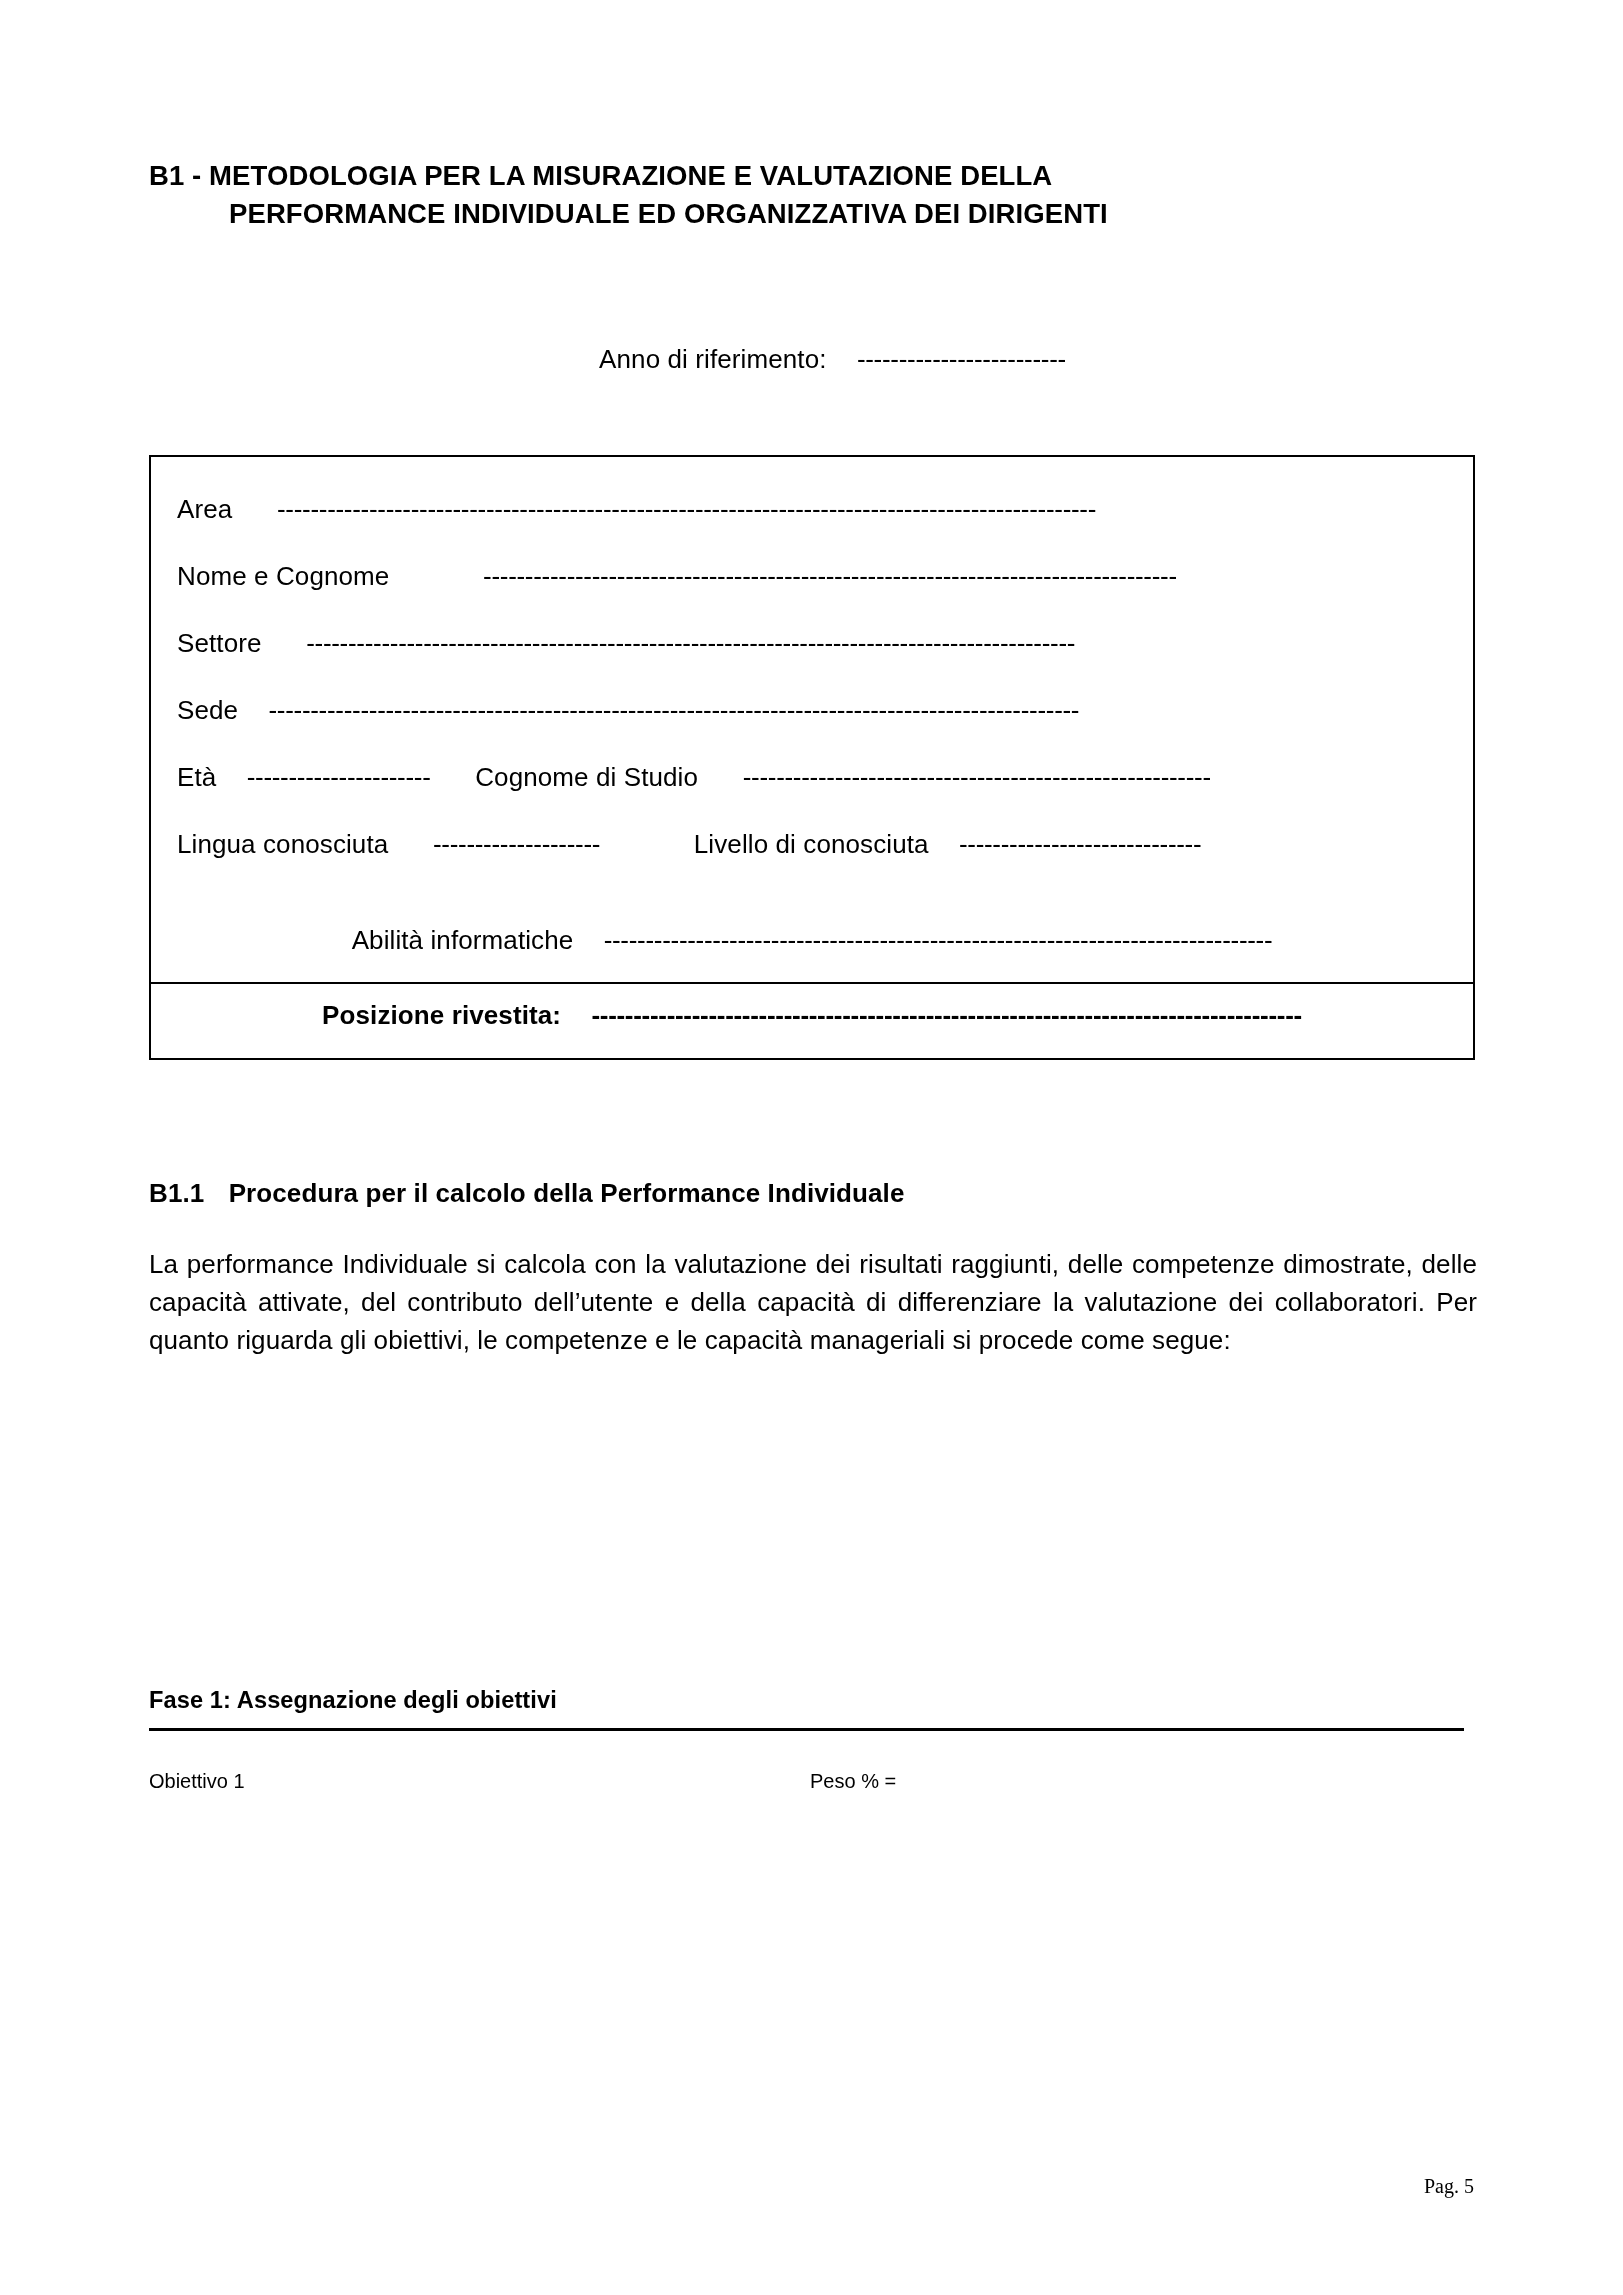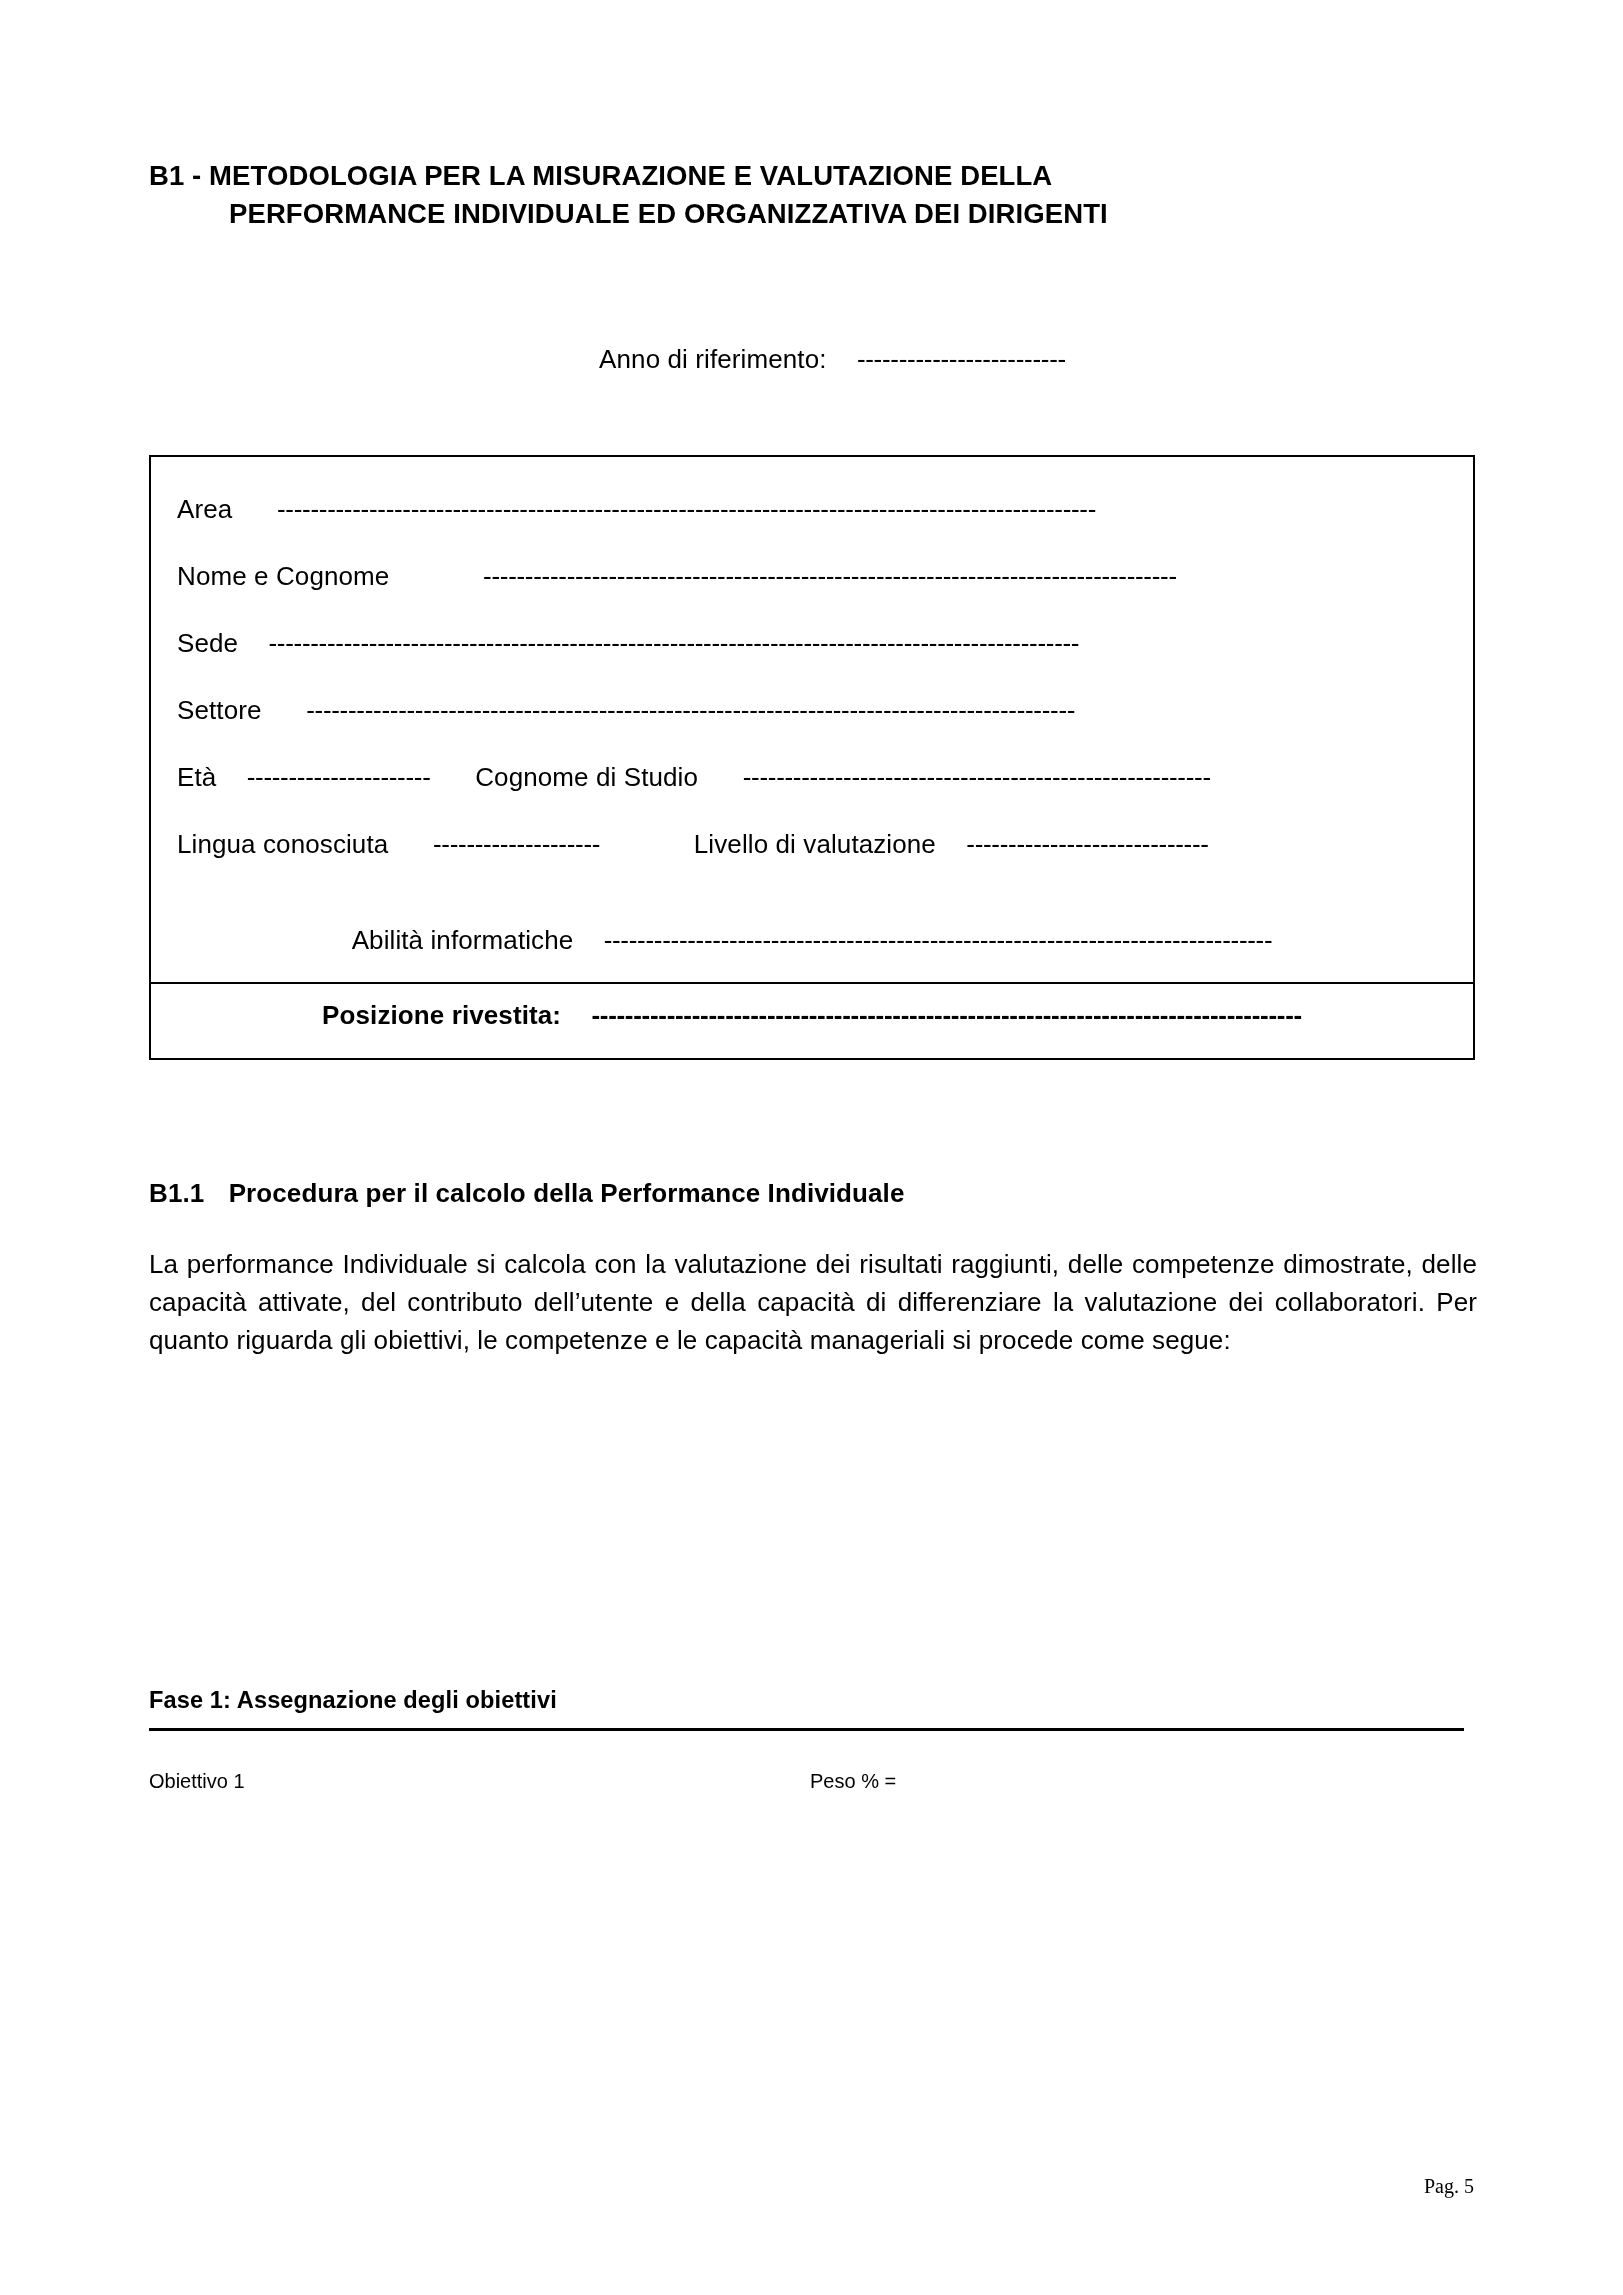--- a/index.html
+++ b/index.html
@@ -162,47 +162,47 @@
           <span class="dash">--------------------------------------------------------------------------------------------------</span>
         </div>
 
         <div class="form-row">
           <span class="lbl">Nome e Cognome</span>
           <span class="gap-lg"></span>
           <span class="dash">-----------------------------------------------------------------------------------</span>
         </div>
 
         <div class="form-row">
+          <span class="lbl">Settore</span>
+          <span class="gap-md"></span>
+          <span class="dash">--------------------------------------------------------------------------------------------</span>
+        </div>
+
+        <div class="form-row">
           <span class="lbl">Sede</span>
           <span class="gap-sm"></span>
           <span class="dash">-------------------------------------------------------------------------------------------------</span>
-        </div>
-
-        <div class="form-row">
-          <span class="lbl">Settore</span>
-          <span class="gap-md"></span>
-          <span class="dash">--------------------------------------------------------------------------------------------</span>
         </div>
 
         <div class="form-row">
           <span class="lbl">Età</span>
           <span class="gap-sm"></span>
           <span class="dash">----------------------</span>
           <span class="gap-md"></span>
           <span class="lbl">Cognome di Studio</span>
           <span class="gap-md"></span>
           <span class="dash">--------------------------------------------------------</span>
         </div>
 
         <div class="form-row">
           <span class="lbl">Lingua conosciuta</span>
           <span class="gap-md"></span>
           <span class="dash">--------------------</span>
           <span class="gap-lg"></span>
-          <span class="lbl">Livello di valutazione</span>
+          <span class="lbl">Livello di conosciuta</span>
           <span class="gap-sm"></span>
           <span class="dash">-----------------------------</span>
         </div>
 
         <div class="row-spacer"></div>
 
         <div class="form-row tight">
           <span class="lbl">Abilità informatiche</span>
           <span class="gap-sm"></span>
           <span class="dash">--------------------------------------------------------------------------------</span>

